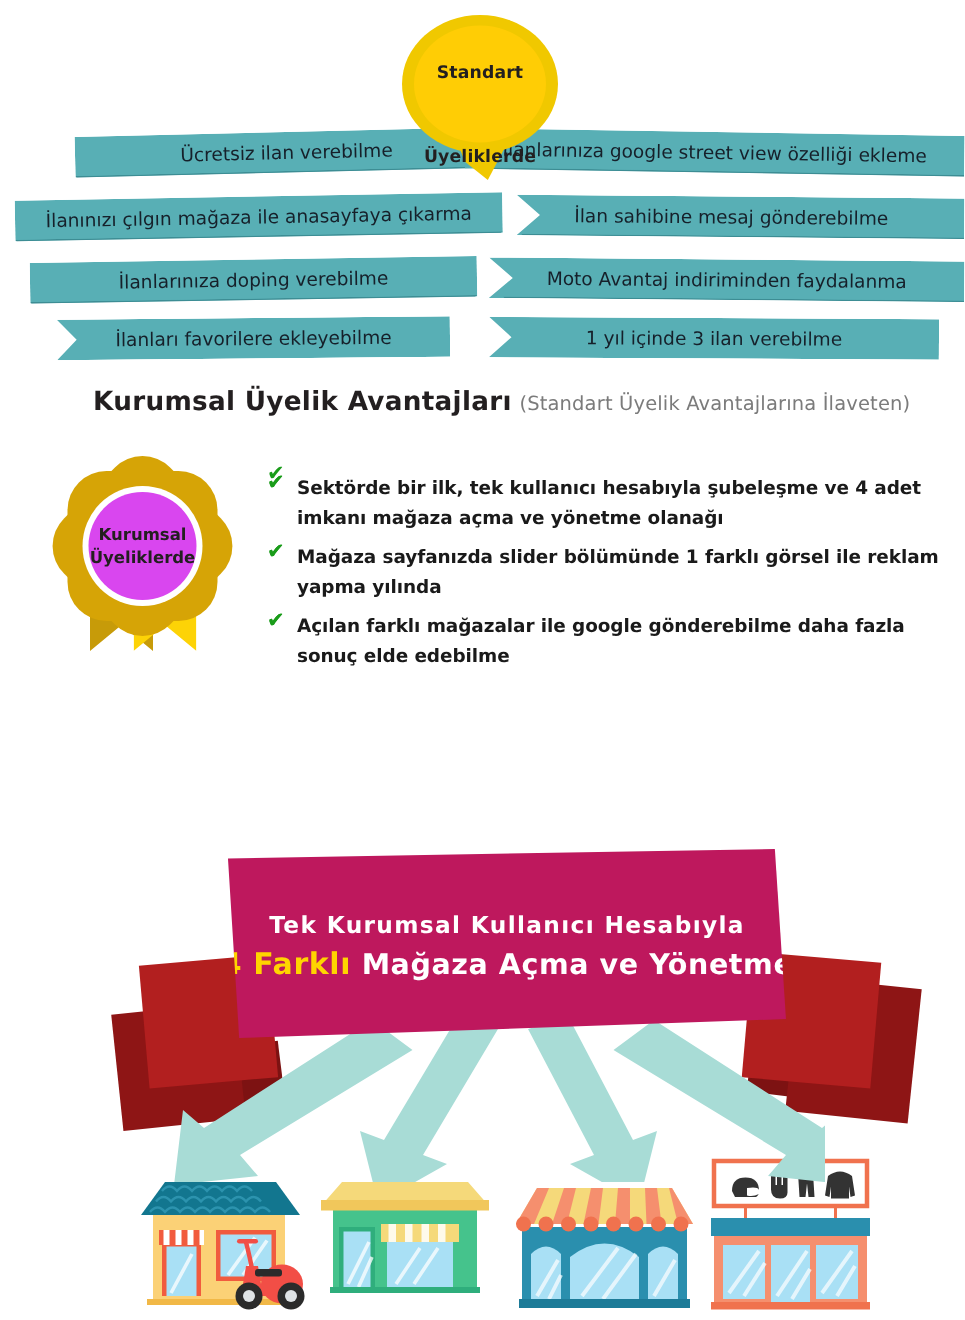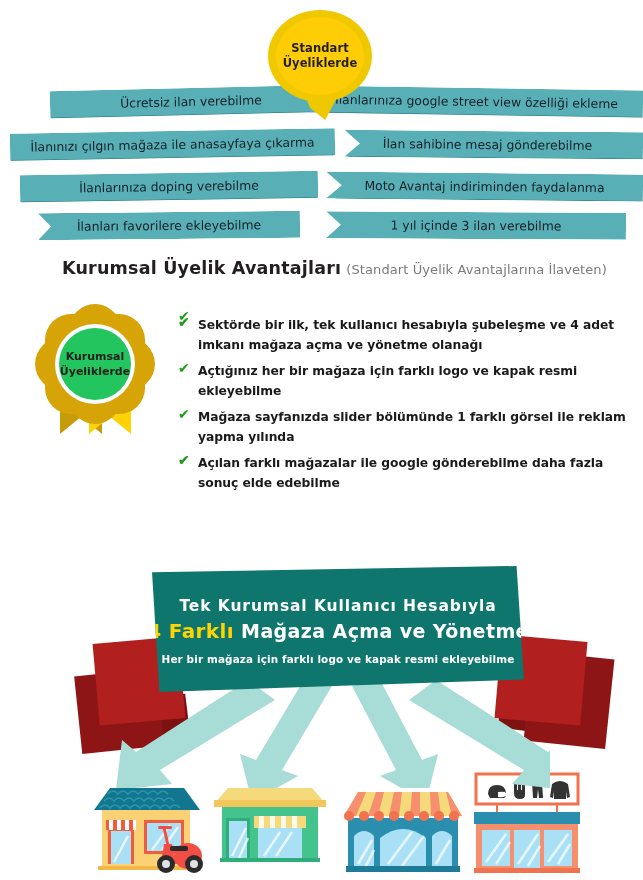--- a/index.html
+++ b/index.html
@@ -25,21 +25,21 @@
     position:absolute; left:0; top:0; width:104px; height:92px;
     background:#f0c800; border-radius:50%;
   }
   #standard-badge .oval-inner {
     position:absolute; left:8px; top:7px; width:88px; height:78px;
     background:#ffcd05; border-radius:50%;
     display:flex; flex-direction:column; align-items:center; justify-content:center;
   }
   #standard-badge .oval-inner span {
     display:block; font-size:11.5px; font-weight:bold; color:#231f20;
-    line-height:15px; text-align:center; letter-spacing:.1px;
+    line-height:15px; text-align:center; letter-spacing:.1px;margin-top:41px;
   }
   #standard-badge .tail {
     position:absolute; left:34px; top:78px; width:40px; height:32px;
     background:#f0c800;
     clip-path: polygon(0 0, 100% 0, 58% 100%, 20% 62%);
   }
 
   
   .banner {
     position:absolute; display:flex; align-items:center; justify-content:center;
@@ -124,21 +124,21 @@
   #corp-badge .scallop2 {
     position:absolute; left:9px; top:4px; width:100px; height:100px;
     background:#d6a406; border-radius:26px;
   }
   #corp-badge .ring {
     position:absolute; left:19px; top:14px; width:80px; height:80px;
     background:#ffffff; border-radius:50%;
   }
   #corp-badge .disc {
     position:absolute; left:23px; top:18px; width:72px; height:72px;
-    background:#22c55e; border-radius:50%;
+    background:#d946ef; border-radius:50%;
     display:flex; flex-direction:column; align-items:center; justify-content:center;
   }
   #corp-badge .disc span {
     font-size:11px; font-weight:bold; color:#231f20; line-height:15px; text-align:center;
   }
 
   
   #corp-list { position:absolute; left:178px; top:308px; width:465px; }
   .corp-item { position:relative; padding-left:20px; margin-bottom:6px; }
   .corp-item .tick {
@@ -161,21 +161,21 @@
       transform: rotate(6deg); background:#8e1515; }
   #tailR-front{ left:498px; top:638px; width:86px; height:84px;
       transform: rotate(5deg); background:#b21f1f; }
   #tailL-shadow { left:84px; top:700px; width:104px; height:40px;
       transform: rotate(-7deg); background:#7d1212; }
   #tailR-shadow { left:500px; top:690px; width:104px; height:44px;
       transform: rotate(7deg); background:#7d1212; }
 
   #red-banner {
     position:absolute; left:152px; top:566px; width:372px; height:126px;
-    background:#0f766e; z-index:4;
+    background:#be185d; z-index:4;
     clip-path: polygon(0 5%, 98% 0, 100% 90%, 2% 100%);
     display:flex; flex-direction:column; align-items:center; justify-content:center;
   }
   #red-banner .line1 {
     font-size:15.5px; font-weight:bold; color:#ffffff; letter-spacing:.9px;
     margin-top:4px;
   }
   #red-banner .line2 {
     font-size:19px; font-weight:bold; color:#ffffff; letter-spacing:.4px;
     margin-top:4px; white-space:nowrap;
@@ -274,21 +274,20 @@
   <div class="corp-item">
     <span class="tick">✔</span>
   </div>
   <div class="corp-item">
     <span class="tick">✔</span>
     <span class="txt">Sektörde bir ilk, tek kullanıcı hesabıyla şubeleşme ve 4 adet</span>
     <span class="txt cont">imkanı mağaza açma ve yönetme olanağı</span>
   </div>
   <div class="corp-item">
     <span class="tick">✔</span>
-    <span class="txt">Açtığınız her bir mağaza için farklı logo ve kapak resmi ekleyebilme</span>
   </div>
   <div class="corp-item">
     <span class="tick">✔</span>
     <span class="txt">Mağaza sayfanızda slider bölümünde 1 farklı görsel ile reklam</span>
     <span class="txt cont">yapma yılında</span>
   </div>
   <div class="corp-item">
     <span class="tick">✔</span>
   </div>
   <div class="corp-item">
@@ -304,21 +303,20 @@
 <div class="tail-dark" id="tailR-back"></div>
 <div class="tail-mid" id="tailL-front"></div>
 <div class="tail-mid" id="tailR-front"></div>
 
 <div id="red-banner">
   <div class="line1">Tek Kurumsal Kullanıcı Hesabıyla</div>
   <div class="line2">
     <span class="hl">4 Farklı</span>
     <span>Mağaza Açma ve Yönetme</span>
   </div>
-  <div class="line3">Her bir mağaza için farklı logo ve kapak resmi ekleyebilme</div>
 </div>
 
 <svg class="fan-arrow" style="left:100px; top:678px; width:450px; height:110px;" viewBox="0 0 450 110">
   <g fill="#a8dcd6">
 
     <path d="M148,2 L175,22 L60,92 L72,106 L16,112 L22,62 L36,74 Z"></path>
 
     <path d="M205,0 L232,8 L182,92 L198,98 L152,124 L140,76 L156,82 Z"></path>
 
     <path d="M252,8 L279,0 L322,82 L338,76 L326,124 L280,98 L296,92 Z"></path>

